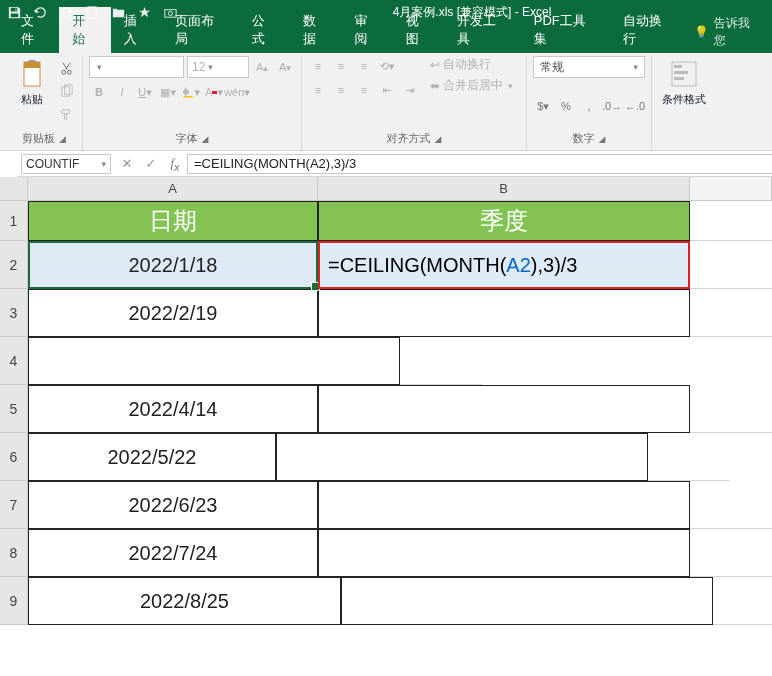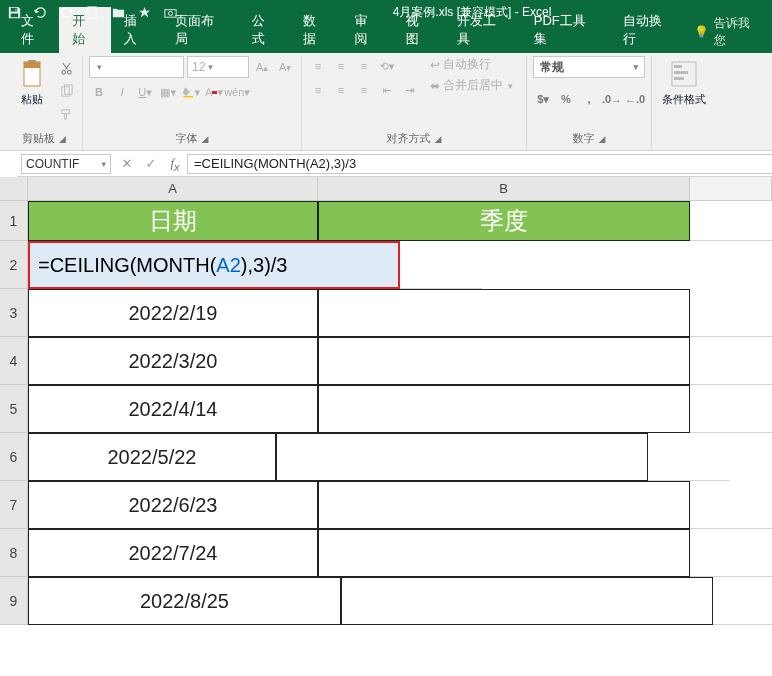--- a/index.html
+++ b/index.html
@@ -232,21 +232,21 @@
       </div>
     </div>
     <div class="group-label">
         <span>对齐方式</span>
         <span class="dialog-launcher">◢</span>
       </div>
   </div>
 
   <div class="group" style="min-width:120px;">
     <div class="group-top">
-      <div class="col" style="gap:11px;font-weight:bold;">
+      <div class="col" style="gap:18px;">
         <div class="wide-combo">
             <span>常规</span>
             <span style="margin-left:auto;font-size:9px;color:#888">▾</span>
           </div>
         <div class="row disabled">
           <span class="mini-btn">$▾</span>
           <span class="mini-btn">%</span>
           <span class="mini-btn">,</span>
           <span class="mini-btn">.0→</span>
           <span class="mini-btn">←.0</span>
@@ -315,33 +315,33 @@
 
       <div class="grid">
 
         <div class="grow">
           <div class="cell hdr-cell" style="width:290px;height:40px">日期</div>
           <div class="cell hdr-cell" style="width:372px;height:40px">季度</div>
           <div class="cell" style="width:82px;height:40px;border-bottom:1px solid #d4d4d4;border-right:none"></div>
         </div>
 
         <div class="grow">
+          <div class="cell data-cell a2-active" style="width:290px;height:48px">2022/1/18</div>
           <div class="cell data-cell b2-outer" style="width:372px;height:48px;justify-content:flex-start;padding-left:8px">
             <span class="formula-text"><span class="fn">=CEILING(MONTH(</span><span class="ref">A2</span><span class="fn">),3)/3</span></span>
           </div>
           <div class="cell" style="width:82px;height:48px;border-right:none"></div>
         </div>
 
         <div class="grow">
             <div class="cell data-cell" style="width:290px;height:48px">2022/2/19</div>
             <div class="cell data-cell" style="width:372px;height:48px"></div>
             <div class="cell" style="width:82px;height:48px;border-right:none"></div>
           </div>
         <div class="grow">
-            <div class="cell data-cell" style="width:290px;height:48px">2022/3/20</div>
             <div class="cell data-cell" style="width:372px;height:48px"></div>
             <div class="cell" style="width:82px;height:48px;border-right:none"></div>
           </div>
         <div class="grow">
             <div class="cell data-cell" style="width:290px;height:48px">2022/4/14</div>
             <div class="cell data-cell" style="width:372px;height:48px"></div>
             <div class="cell" style="width:82px;height:48px;border-right:none"></div>
           </div>
         <div class="grow">
             <div class="cell data-cell" style="width:248px;height:48px">2022/5/22</div>

